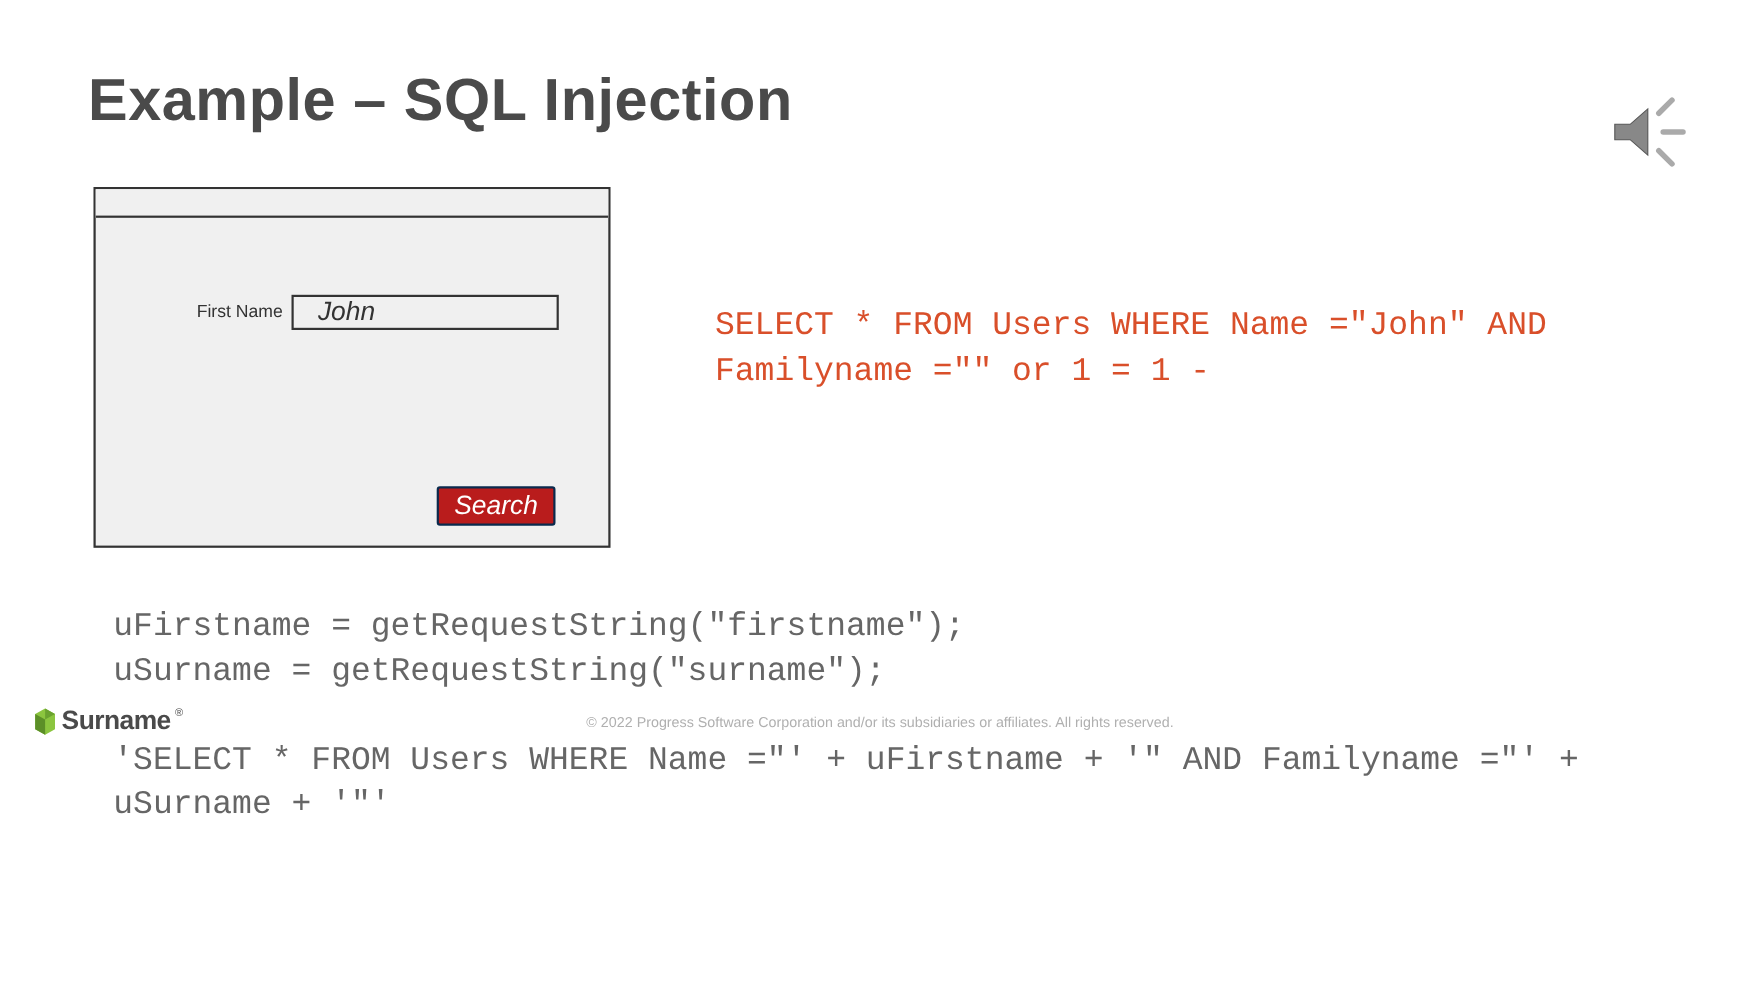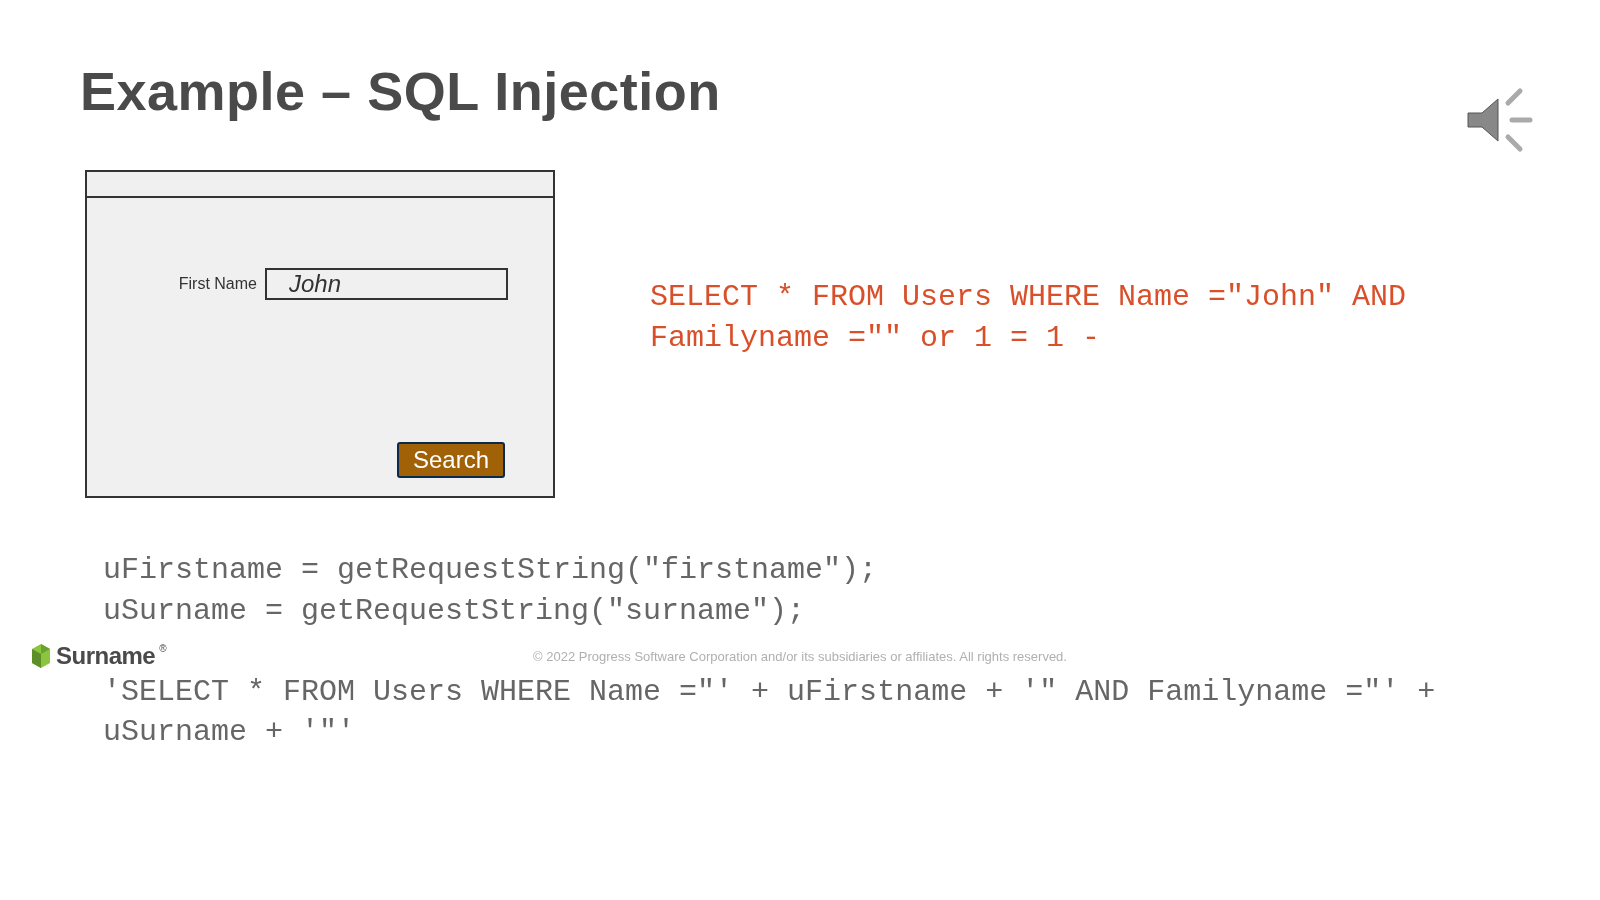--- a/index.html
+++ b/index.html
@@ -74,24 +74,25 @@
     font-style: italic;
     font-family: Arial, sans-serif;
     padding: 0 22px;
     color: #333;
     box-sizing: content-box;
   }
   .search-btn {
     position: absolute;
     right: 48px;
     bottom: 18px;
-    background: #a16207;
+    background: #b91c1c;
     color: #ffffff;
     border: 2px solid #0a2a4d;
     font-size: 24px;
+    font-style: italic;
     font-family: Arial, sans-serif;
     padding: 2px 14px;
     border-radius: 3px;
   }
   .sql-result {
     position: absolute;
     left: 650px;
     top: 232px;
     width: 830px;
     font-family: "Courier New", monospace;

